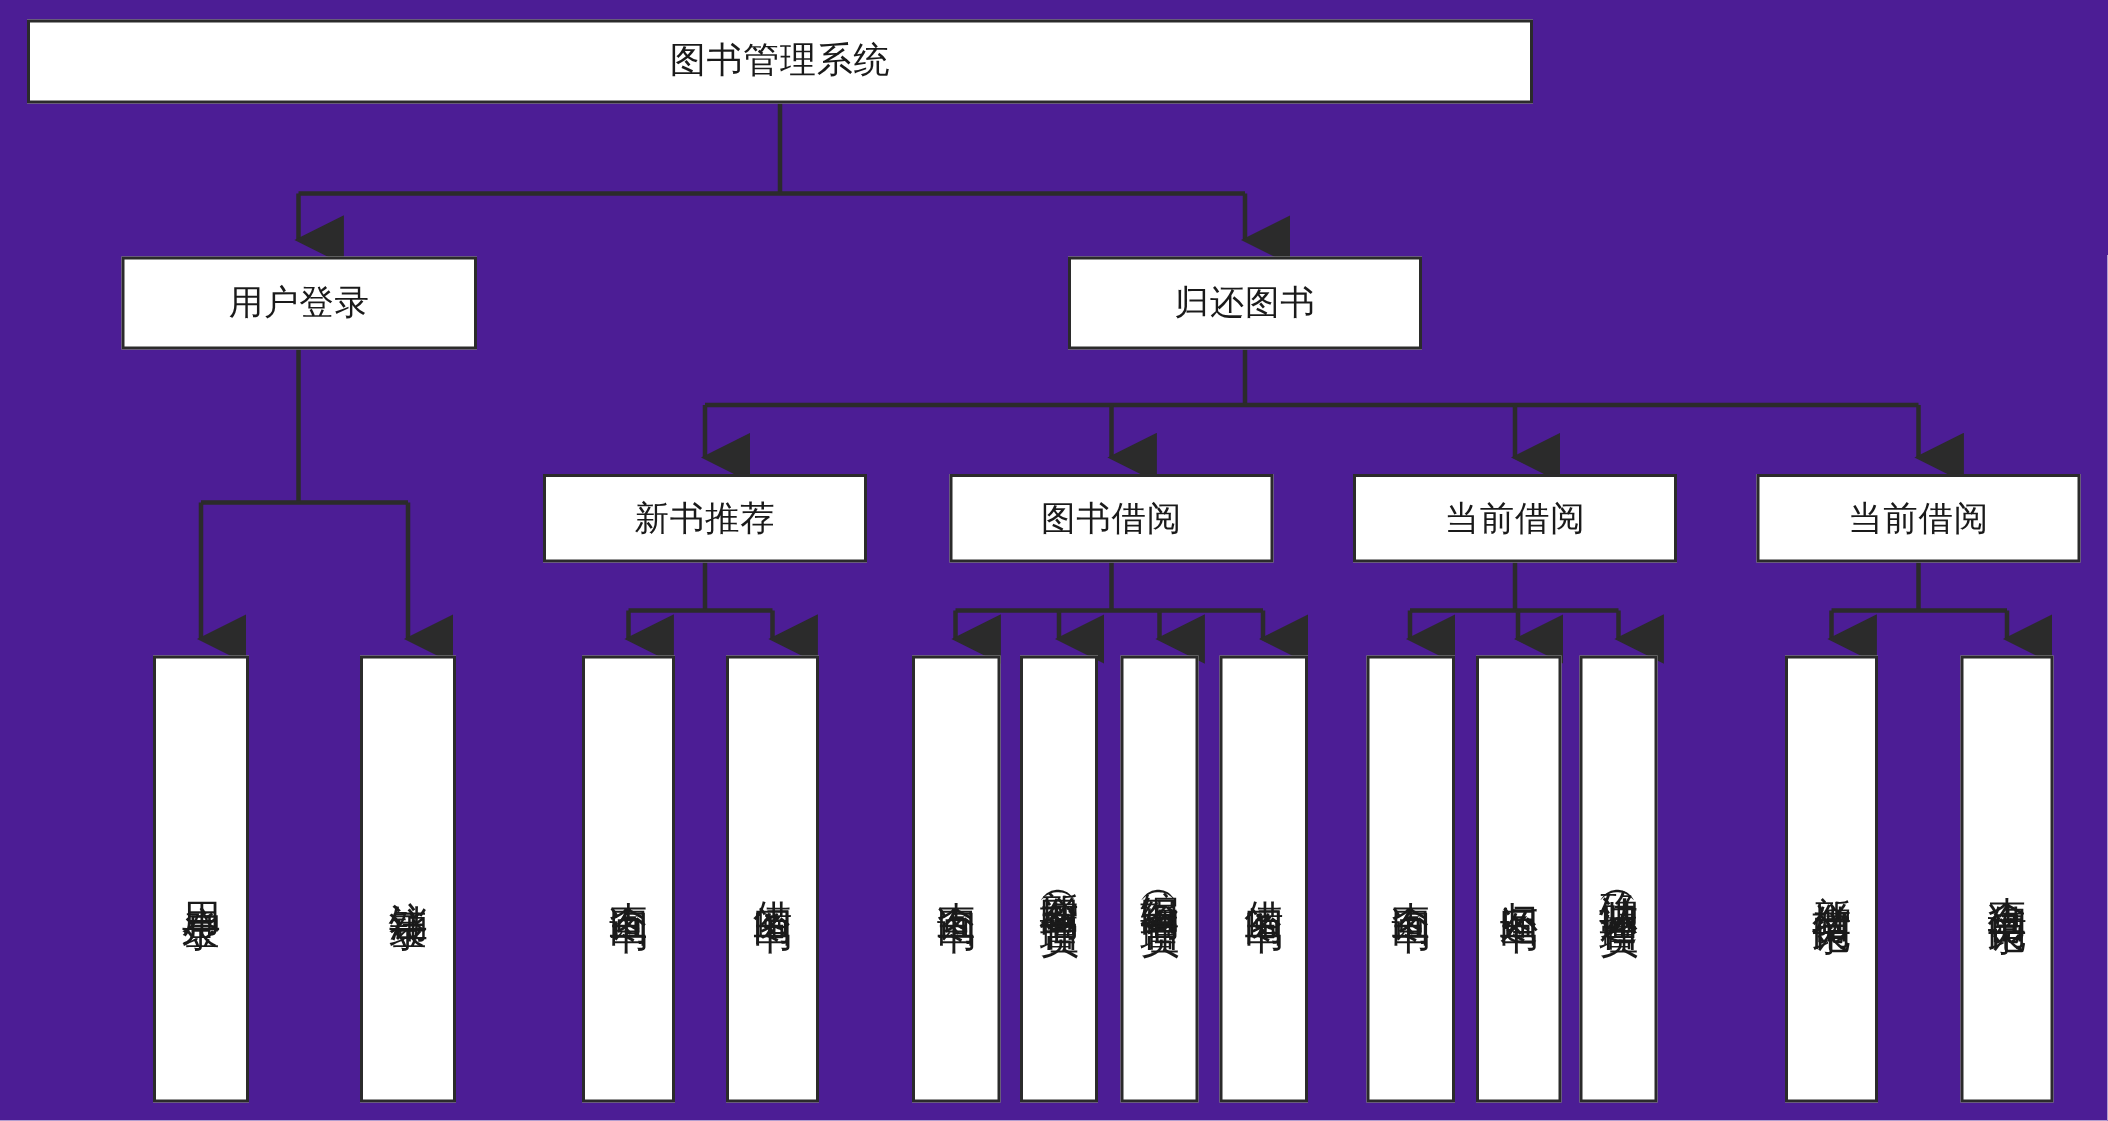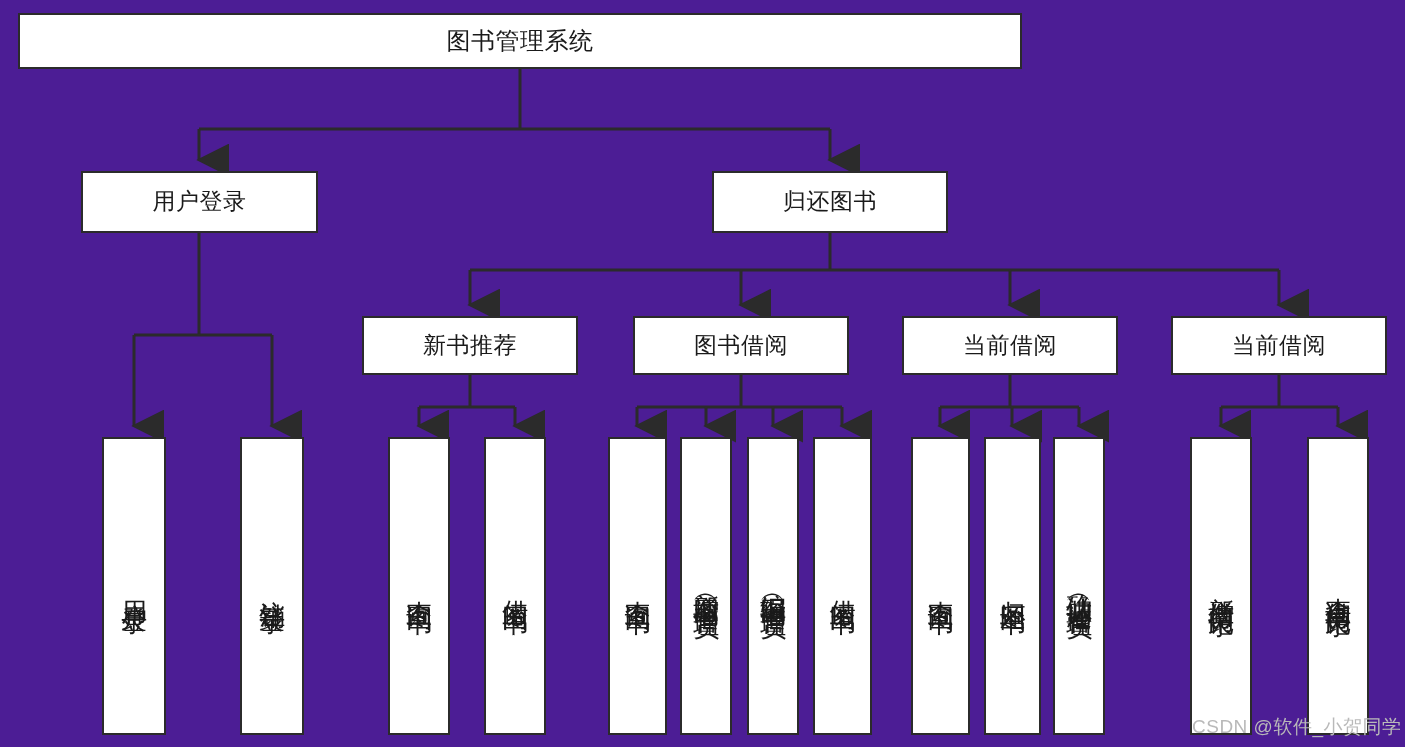--- a/index.html
+++ b/index.html
@@ -214,15 +214,14 @@
   </div>
 
   <div class="node vert" style="left:1190px; top:437px; width:62px; height:298px;">
     <span class="node-label">新增借阅记录</span>
   </div>
 
   <div class="node vert" style="left:1307px; top:437px; width:62px; height:298px;">
     <span class="node-label">查询借阅记录</span>
   </div>
 
-  <div class="watermark" style="left:1192px; top:714px;">CSDN @软件_小贺同学</div>
 
 </div>
 
 </body></html>

